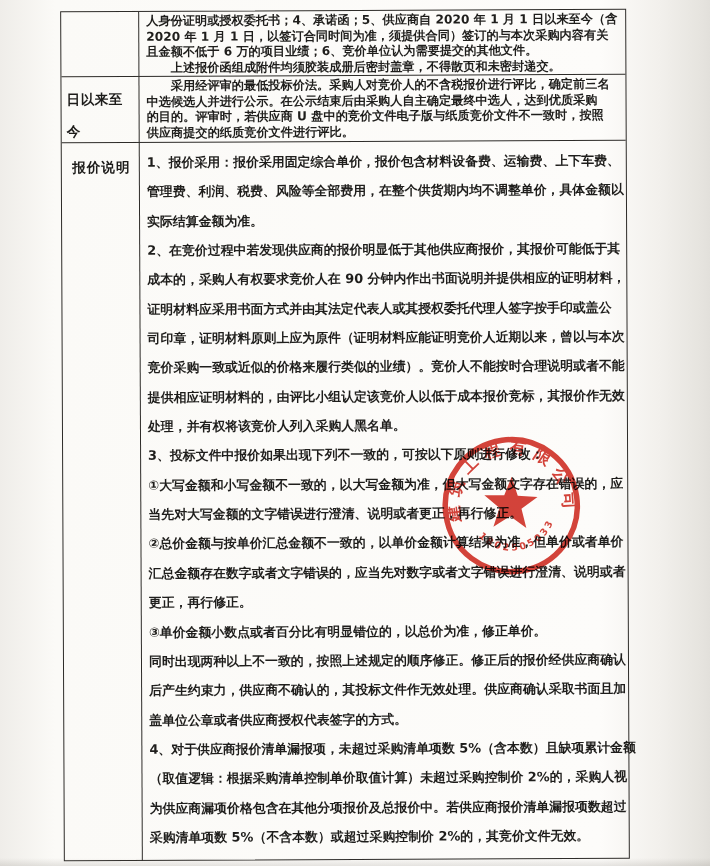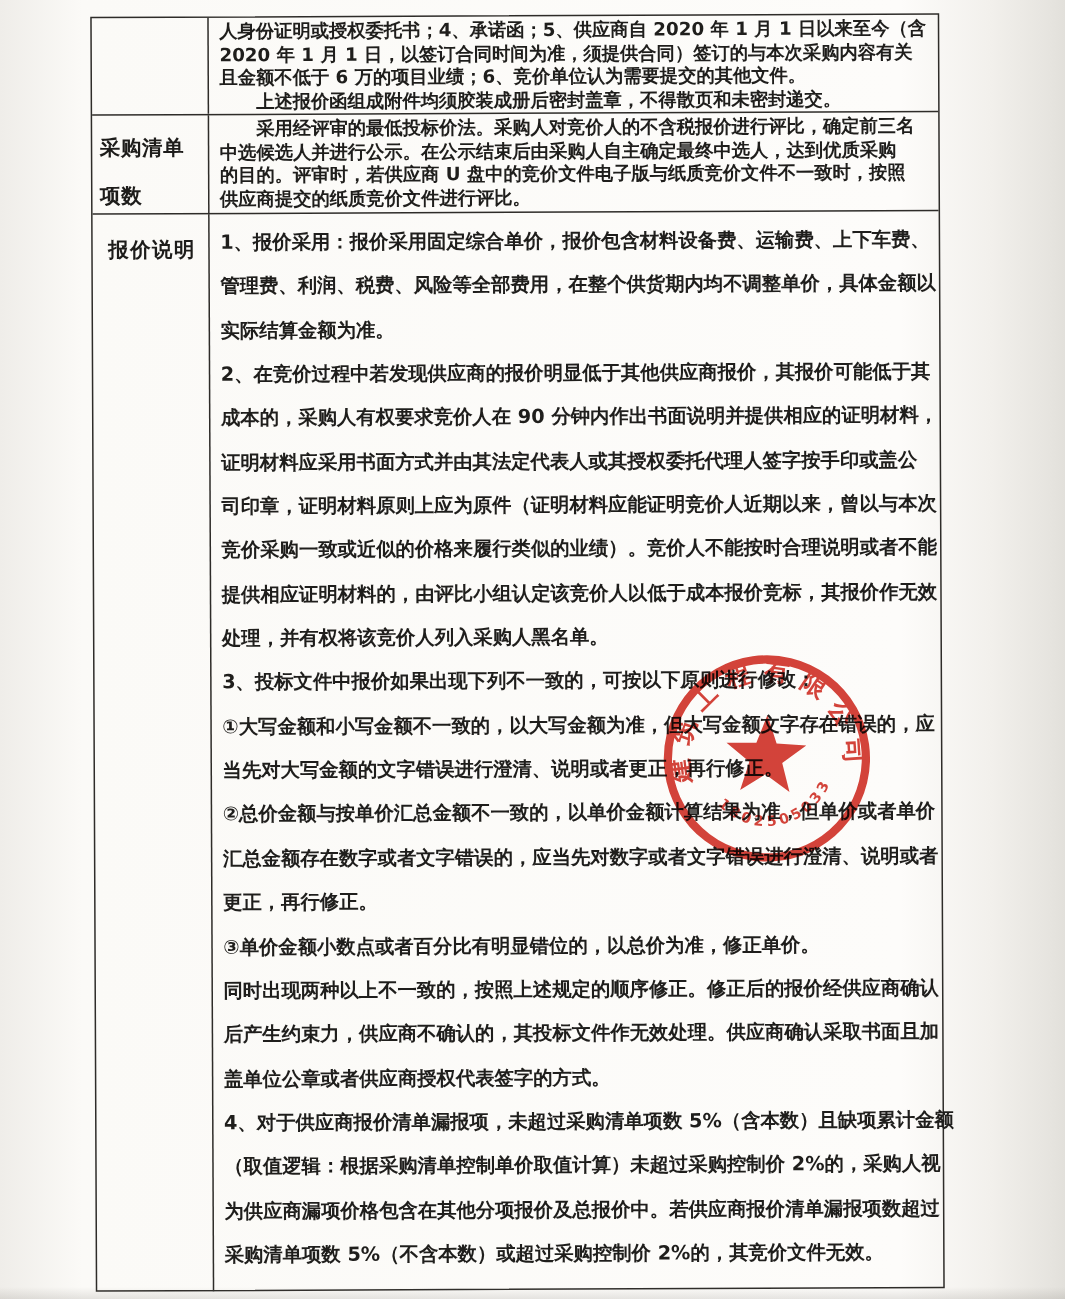--- a/index.html
+++ b/index.html
@@ -63,21 +63,21 @@
     <div class="label-cell"></div>
     <div class="content-cell">
       <div class="l">人身份证明或授权委托书；4、承诺函；5、供应商自 2020 年 1 月 1 日以来至今（含</div>
       <div class="l">2020 年 1 月 1 日，以签订合同时间为准，须提供合同）签订的与本次采购内容有关</div>
       <div class="l">且金额不低于 6 万的项目业绩；6、竞价单位认为需要提交的其他文件。</div>
       <div class="l">　　上述报价函组成附件均须胶装成册后密封盖章，不得散页和未密封递交。</div>
     </div>
   </div>
 
   <div class="t-row row-method bordered">
-    <div class="label-cell">采购清单项数</div>
+    <div class="label-cell">日以来至今</div>
     <div class="content-cell">
       <div class="l">　　采用经评审的最低投标价法。采购人对竞价人的不含税报价进行评比，确定前三名</div>
       <div class="l">中选候选人并进行公示。在公示结束后由采购人自主确定最终中选人，达到优质采购</div>
       <div class="l">的目的。评审时，若供应商 U 盘中的竞价文件电子版与纸质竞价文件不一致时，按照</div>
       <div class="l">供应商提交的纸质竞价文件进行评比。</div>
     </div>
   </div>
 
   <div class="t-row row-quote bordered">
     <div class="label-cell">报价说明</div>

